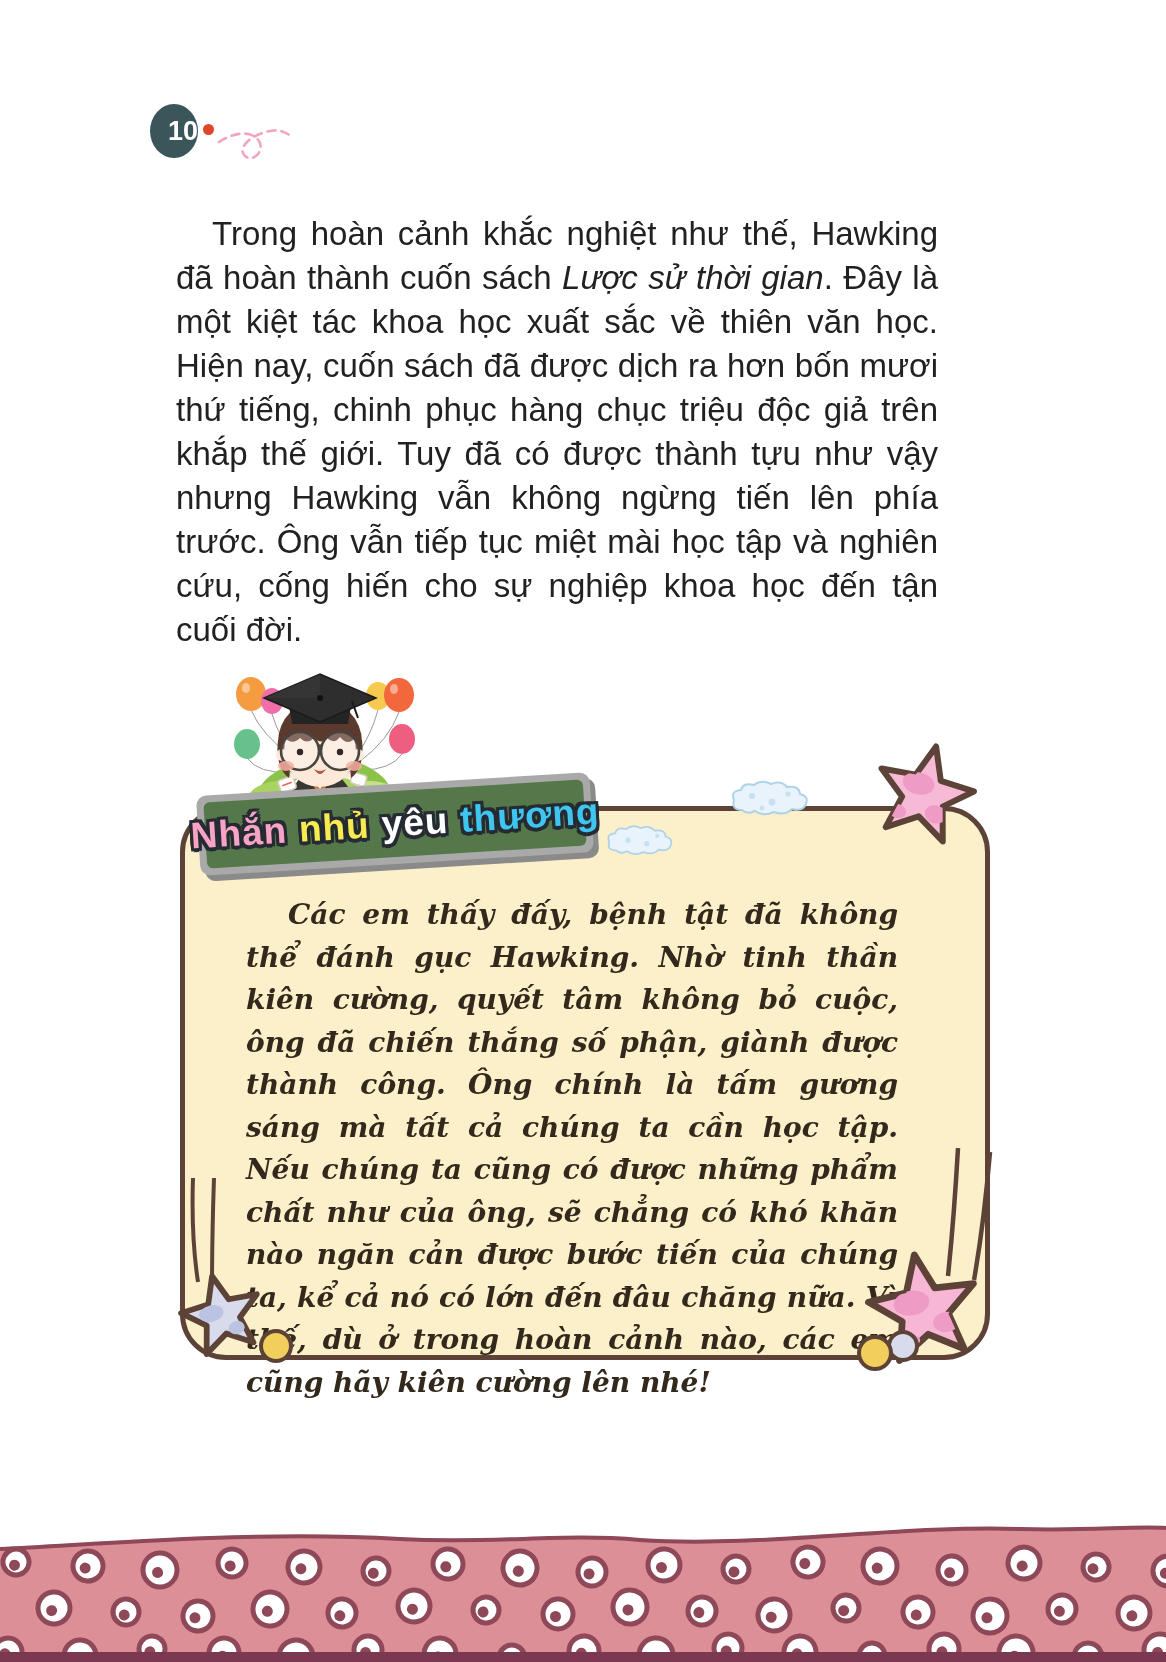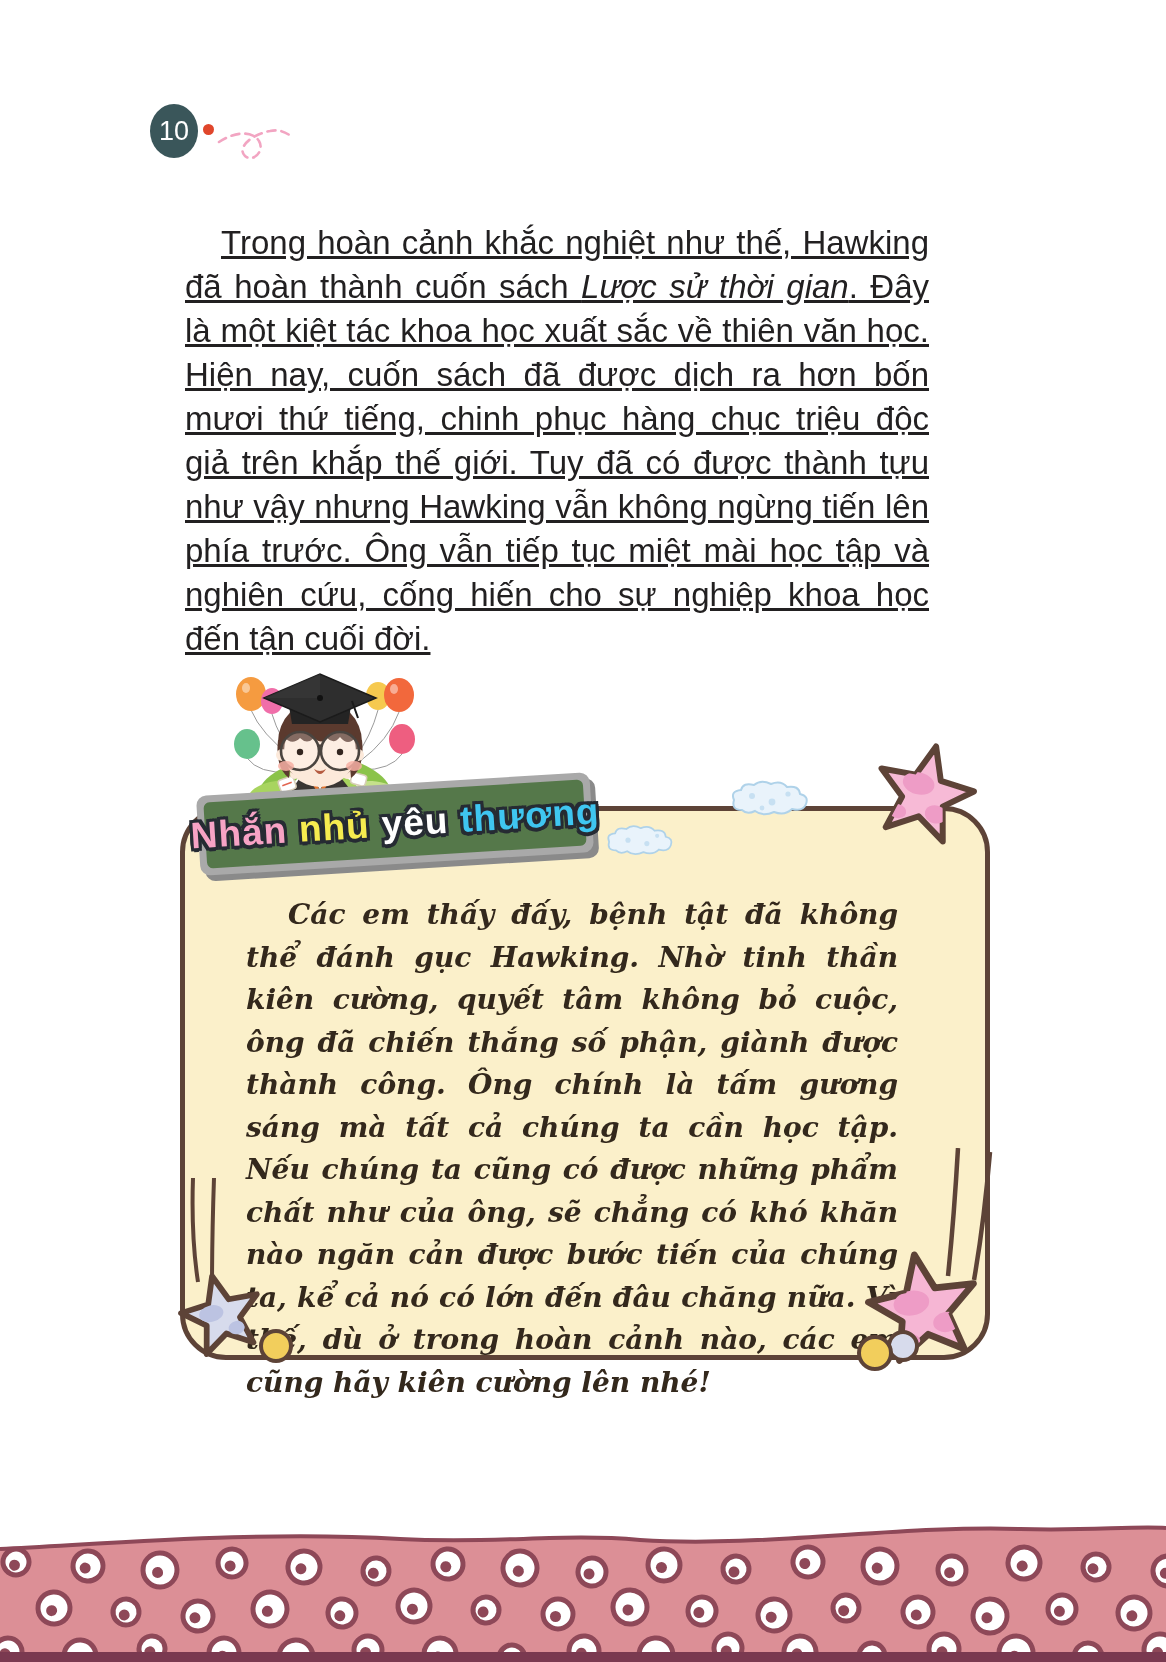--- a/index.html
+++ b/index.html
@@ -1,22 +1,22 @@
 <!DOCTYPE html>
 <html><head>
 <meta charset="utf-8">
 <style>
   html,body{margin:0;padding:0;background:#ffffff;}
   #page{position:relative;width:1166px;height:1662px;background:#ffffff;overflow:hidden;
         font-family:"Liberation Sans",sans-serif;}
 
   
   .page-badge{position:absolute;left:150px;top:104px;width:48px;height:54px;border-radius:50%;
-    background:#3a565a;color:#fff;font-size:27px;font-weight:normal;display:flex;
-    align-items:center;justify-content:center;}
+    background:#3a565a;color:#fff;font-size:27px;font-weight:bold;display:flex;
+    align-items:center;justify-content:flex-end;}
   .red-dot{position:absolute;left:203px;top:124px;width:11px;height:11px;border-radius:50%;background:#e0462b;}
   .squiggle{position:absolute;left:216px;top:112px;}
   .title-banner{position:absolute;left:280px;top:94px;width:532px;height:70px;}
   .bb{position:absolute;background:#f092bb;border-radius:50%;}
   .bb:nth-of-type(1){left:0px;top:14px;width:62px;height:52px;}
   .bb:nth-of-type(2){left:38px;top:4px;width:66px;height:62px;}
   .bb:nth-of-type(3){left:88px;top:12px;width:58px;height:56px;}
   .bb:nth-of-type(4){left:130px;top:2px;width:70px;height:64px;}
   .bb:nth-of-type(5){left:184px;top:12px;width:60px;height:54px;}
   .bb:nth-of-type(6){left:228px;top:2px;width:68px;height:64px;}
@@ -24,21 +24,21 @@
   .bb:nth-of-type(8){left:322px;top:2px;width:70px;height:64px;}
   .bb:nth-of-type(9){left:376px;top:12px;width:60px;height:56px;}
   .bb:nth-of-type(10){left:420px;top:4px;width:66px;height:62px;}
   .bb:nth-of-type(11){left:468px;top:14px;width:58px;height:52px;}
   .title-banner .title-text{position:absolute;left:50%;top:50%;transform:translate(-50%,-54%) rotate(-1deg);
     color:#ffffff;font-size:24px;font-weight:bold;white-space:nowrap;letter-spacing:0px;}
 
   
   .article{position:absolute;left:168px;top:204px;width:778px;color:#222021;
     font-size:33px;line-height:44px;text-align:justify;}
-  .article p{margin:17px;text-indent:36px;text-decoration:underline;}
+  .article p{margin:8px;text-indent:36px;}
   .article .book-title{font-style:italic;}
 
   
   .note-box{position:absolute;left:180px;top:806px;width:800px;height:544px;background:#fbf0ca;
     border:5px solid #5d4337;border-radius:46px;z-index:1;}
   .note-body{position:absolute;left:246px;top:894px;width:652px;z-index:2;
     font-family:"DejaVu Serif","Liberation Serif",serif;font-style:italic;font-weight:bold;
     color:#33281c;font-size:28px;line-height:42.5px;text-align:justify;}
   .note-body p{margin:0;text-indent:42px;}
 

